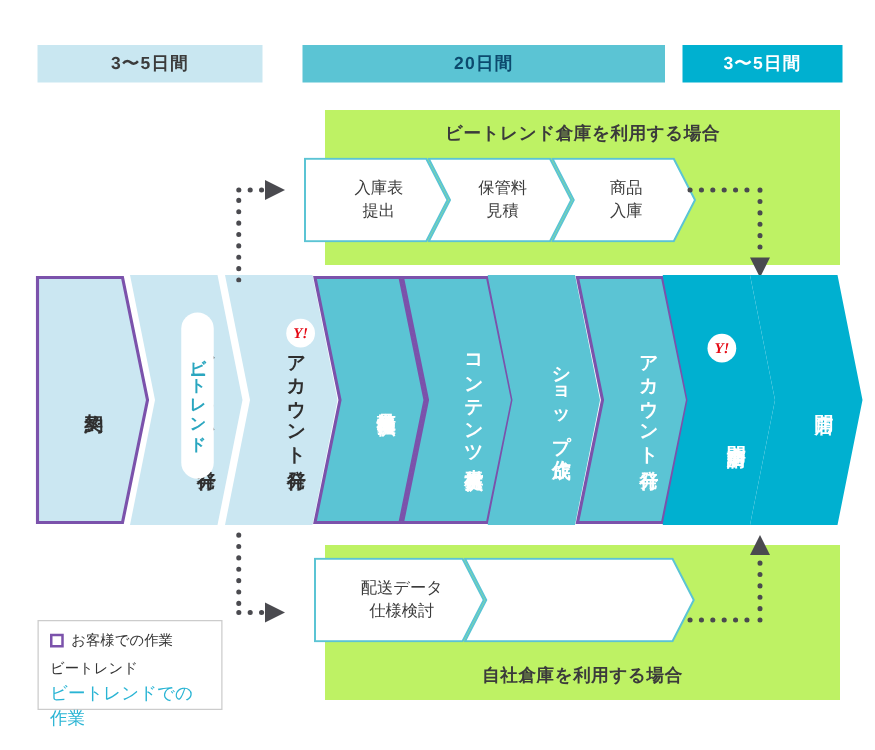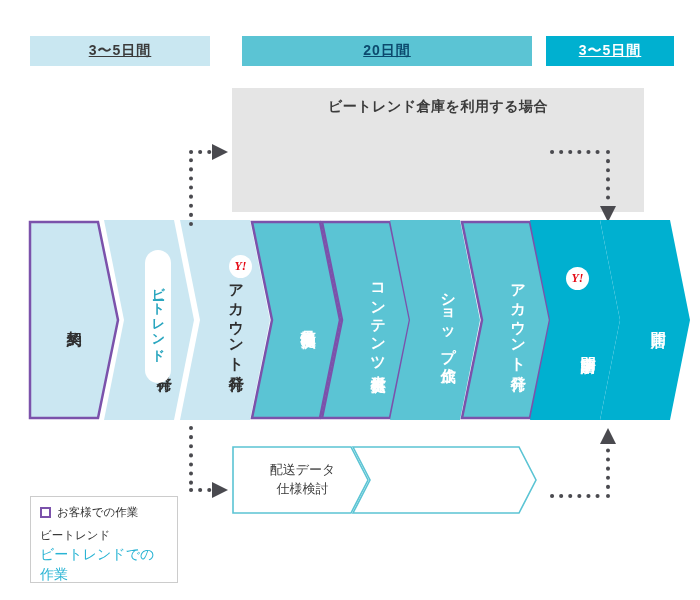--- a/index.html
+++ b/index.html
@@ -24,30 +24,30 @@
   
   .duration-bar {
     position: absolute;
     height: 30px;
     display: flex;
     align-items: center;
     justify-content: center;
     font-size: 14px;
     font-weight: bold;
     letter-spacing: 1px;
-    text-decoration: underline;
   }
   #bar-1 { left: 30px;  top: 36px; width: 180px; background: #c9e7f1; color: #3b3b3b; }
   #bar-2 { left: 242px; top: 36px; width: 290px; background: #5bc4d4; color: #0c4a6e; }
   #bar-3 { left: 546px; top: 36px; width: 128px; background: #00b0d0; color: #ffffff; }
 
   
   .panel {
     position: absolute;
-    background: #e5e5e5;
+    background: #bef264;
+    margin-left: 28px;
   }
   #panel-top    { left: 232px; top: 88px;  width: 412px; height: 124px; }
   #panel-bottom { left: 232px; top: 436px; width: 412px; height: 124px; }
 
   .panel-title {
     position: absolute;
     width: 100%;
     text-align: center;
     font-size: 14px;
     font-weight: bold;
@@ -56,21 +56,21 @@
   }
   #panel-top .panel-title    { top: 10px; }
   #panel-bottom .panel-title { bottom: 10px; }
 
   
   .sub-flow {
     position: absolute;
     display: flex;
   }
   #sub-flow-top    { left: 243px; top: 126px; }
-  #sub-flow-bottom { left: 232px; top: 446px; }
+  #sub-flow-bottom { left: 251px; top: 446px; }
 
   .sub-chev {
     position: relative;
     height: 68px;
     display: flex;
     align-items: center;
     justify-content: center;
     color: #3b3b3b;
     font-size: 13px;
     line-height: 1.45;
@@ -178,21 +178,21 @@
     position: absolute;
     z-index: 6;
   }
 
   
   #legend {
     position: absolute;
     left: 30px;
     top: 496px;
     width: 148px;
-    height: 87px;
+    height: 72px;
     background: #ffffff;
     border: 1px solid #cccccc;
     box-sizing: border-box;
     padding: 8px 9px;
   }
   .legend-row-1 {
     display: flex;
     align-items: center;
     gap: 6px;
     font-size: 11.5px;
@@ -224,21 +224,47 @@
 <div id="stage">
 
   <div class="duration-bar" id="bar-1">3〜5日間</div>
   <div class="duration-bar" id="bar-2">20日間</div>
   <div class="duration-bar" id="bar-3">3〜5日間</div>
 
   <div class="panel" id="panel-top">
     <div class="panel-title">ビートレンド倉庫を利用する場合</div>
   </div>
 
-
+  <div class="sub-flow" id="sub-flow-top">
+    <div class="sub-chev" style="width:116px">
+      <svg class="sub-chev-svg" viewBox="0 0 116 68" preserveAspectRatio="none">
+        <path d="M1,1 L98,1 L115,34 L98,67 L1,67 Z" fill="#ffffff" stroke="#5bc4d4" stroke-width="1.6"></path>
+      </svg>
+      <span class="sub-chev-label">入庫表
+提出</span>
+    </div>
+    <div class="sub-chev" style="width:116px;margin-left:-17px">
+      <svg class="sub-chev-svg" viewBox="0 0 116 68" preserveAspectRatio="none">
+        <path d="M1,1 L98,1 L115,34 L98,67 L1,67 L18,34 Z" fill="#ffffff" stroke="#5bc4d4" stroke-width="1.6"></path>
+      </svg>
+      <span class="sub-chev-label">保管料
+見積</span>
+    </div>
+    <div class="sub-chev" style="width:116px;margin-left:-17px">
+      <svg class="sub-chev-svg" viewBox="0 0 116 68" preserveAspectRatio="none">
+        <path d="M1,1 L98,1 L115,34 L98,67 L1,67 L18,34 Z" fill="#ffffff" stroke="#5bc4d4" stroke-width="1.6"></path>
+      </svg>
+      <span class="sub-chev-label">商品
+入庫</span>
+    </div>
+  </div>
+
+  <div class="panel" id="panel-bottom">
+    <div class="panel-title">自社倉庫を利用する場合</div>
+  </div>
 
   <div class="sub-flow" id="sub-flow-bottom">
     <div class="sub-chev" style="width:137px">
       <svg class="sub-chev-svg" viewBox="0 0 137 68" preserveAspectRatio="none">
         <path d="M1,1 L119,1 L136,34 L119,67 L1,67 Z" fill="#ffffff" stroke="#5bc4d4" stroke-width="1.6"></path>
       </svg>
       <span class="sub-chev-label">配送データ
 仕様検討</span>
     </div>
     <div class="sub-chev" style="width:185px;margin-left:-17px">

